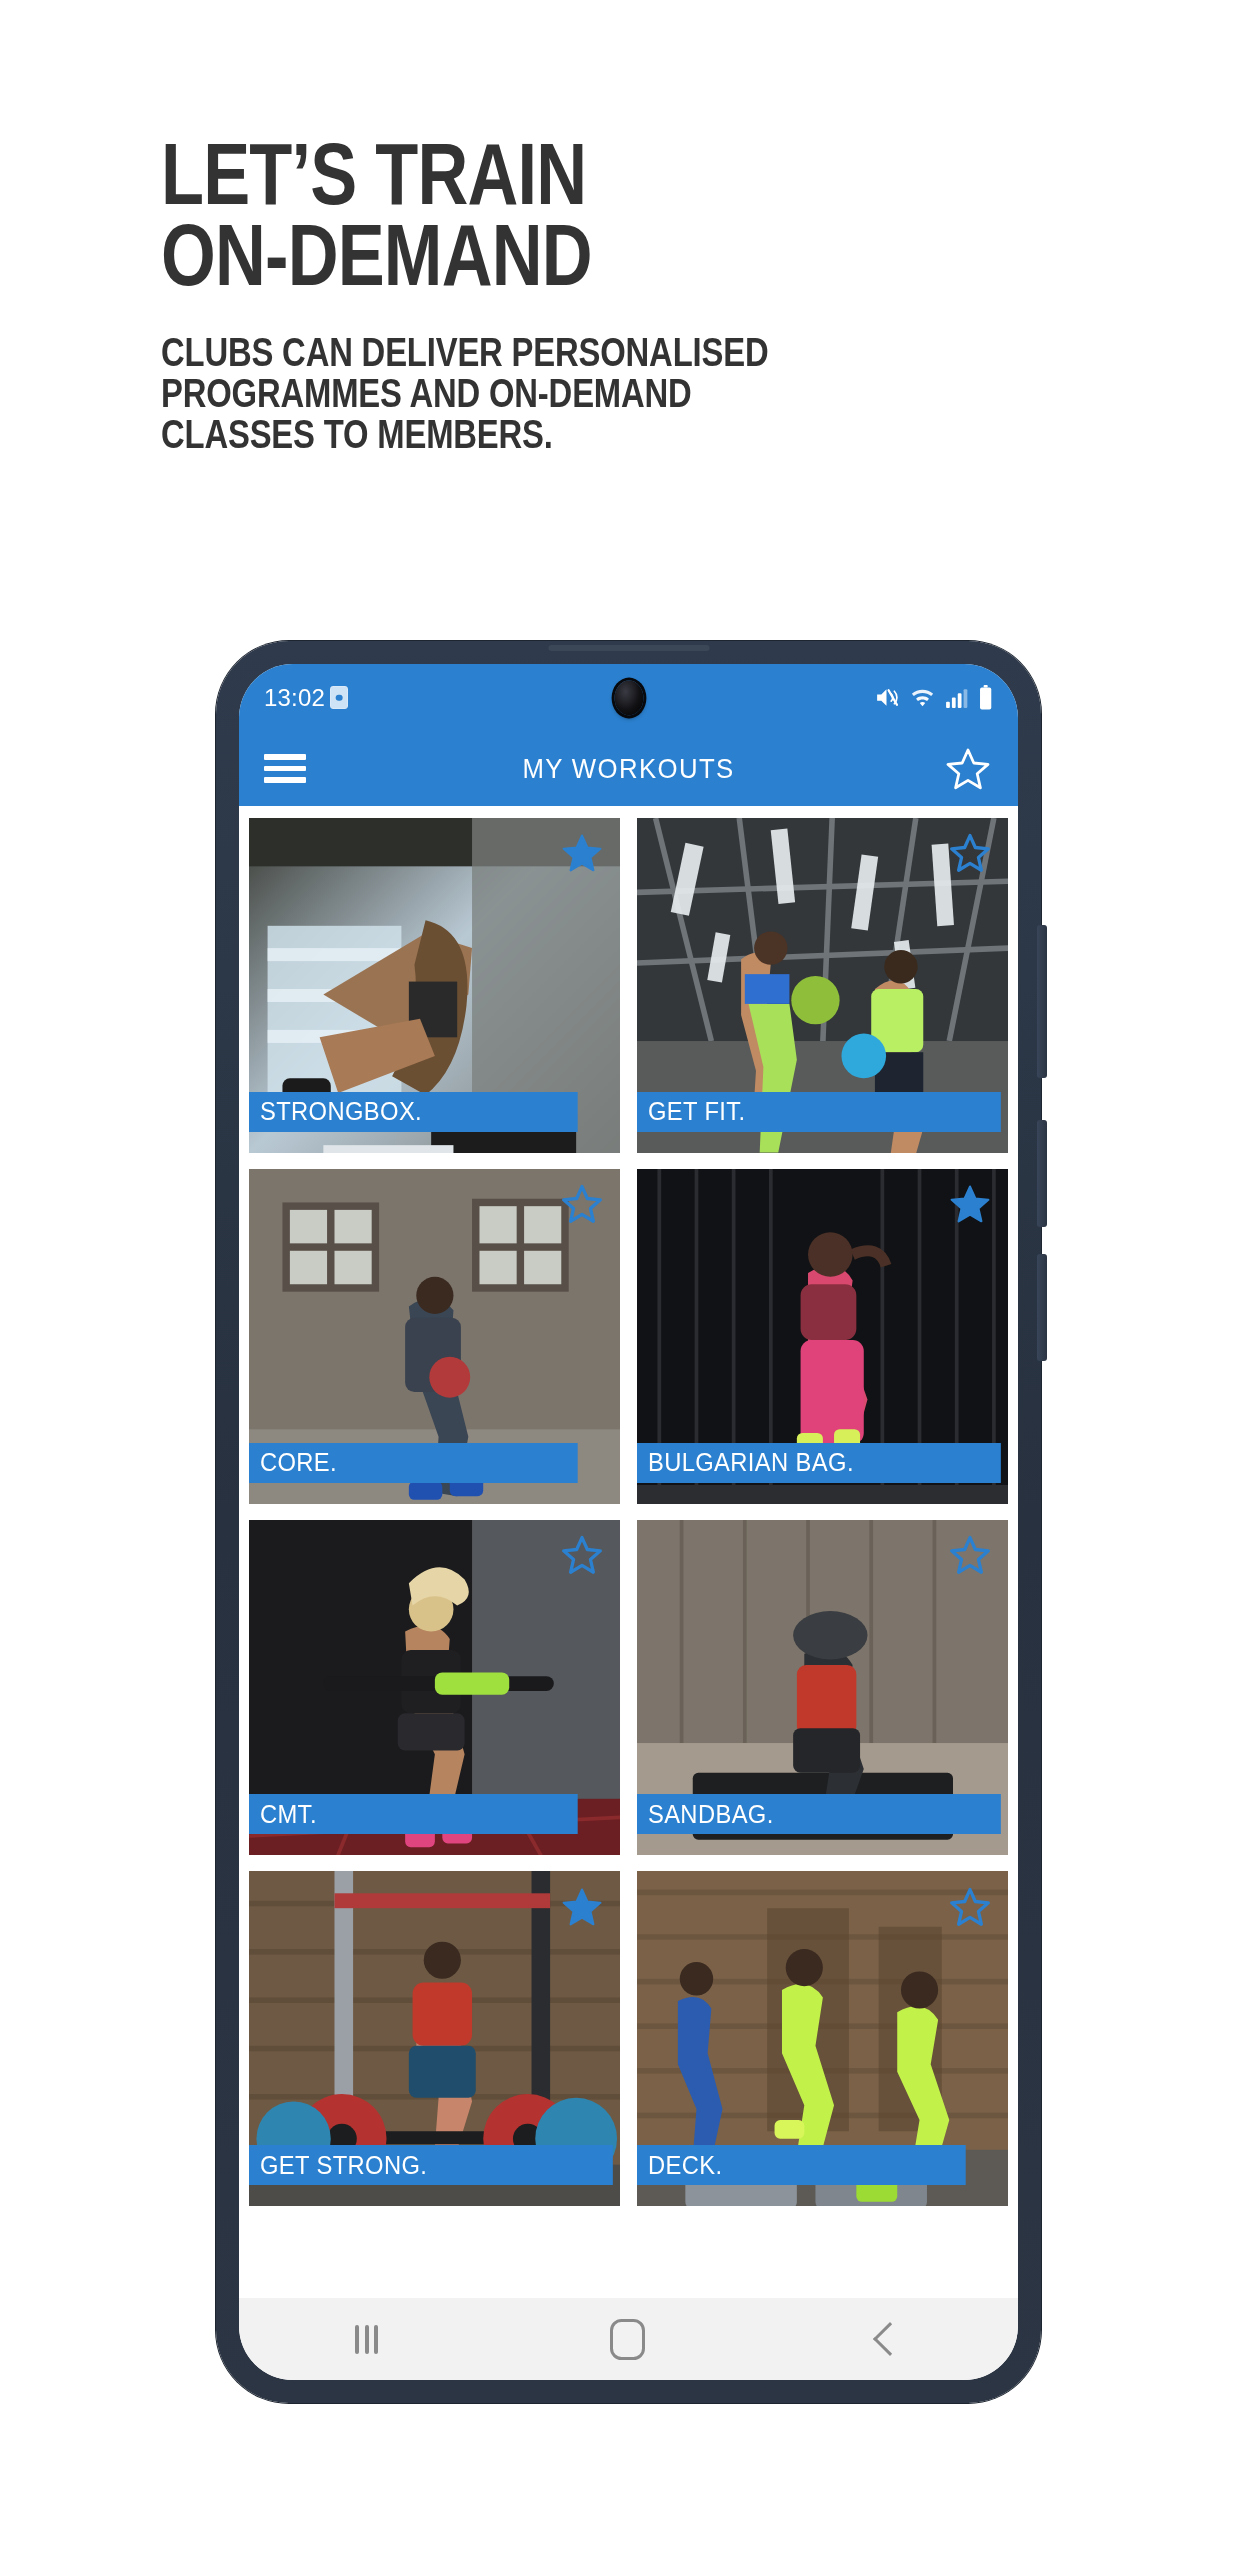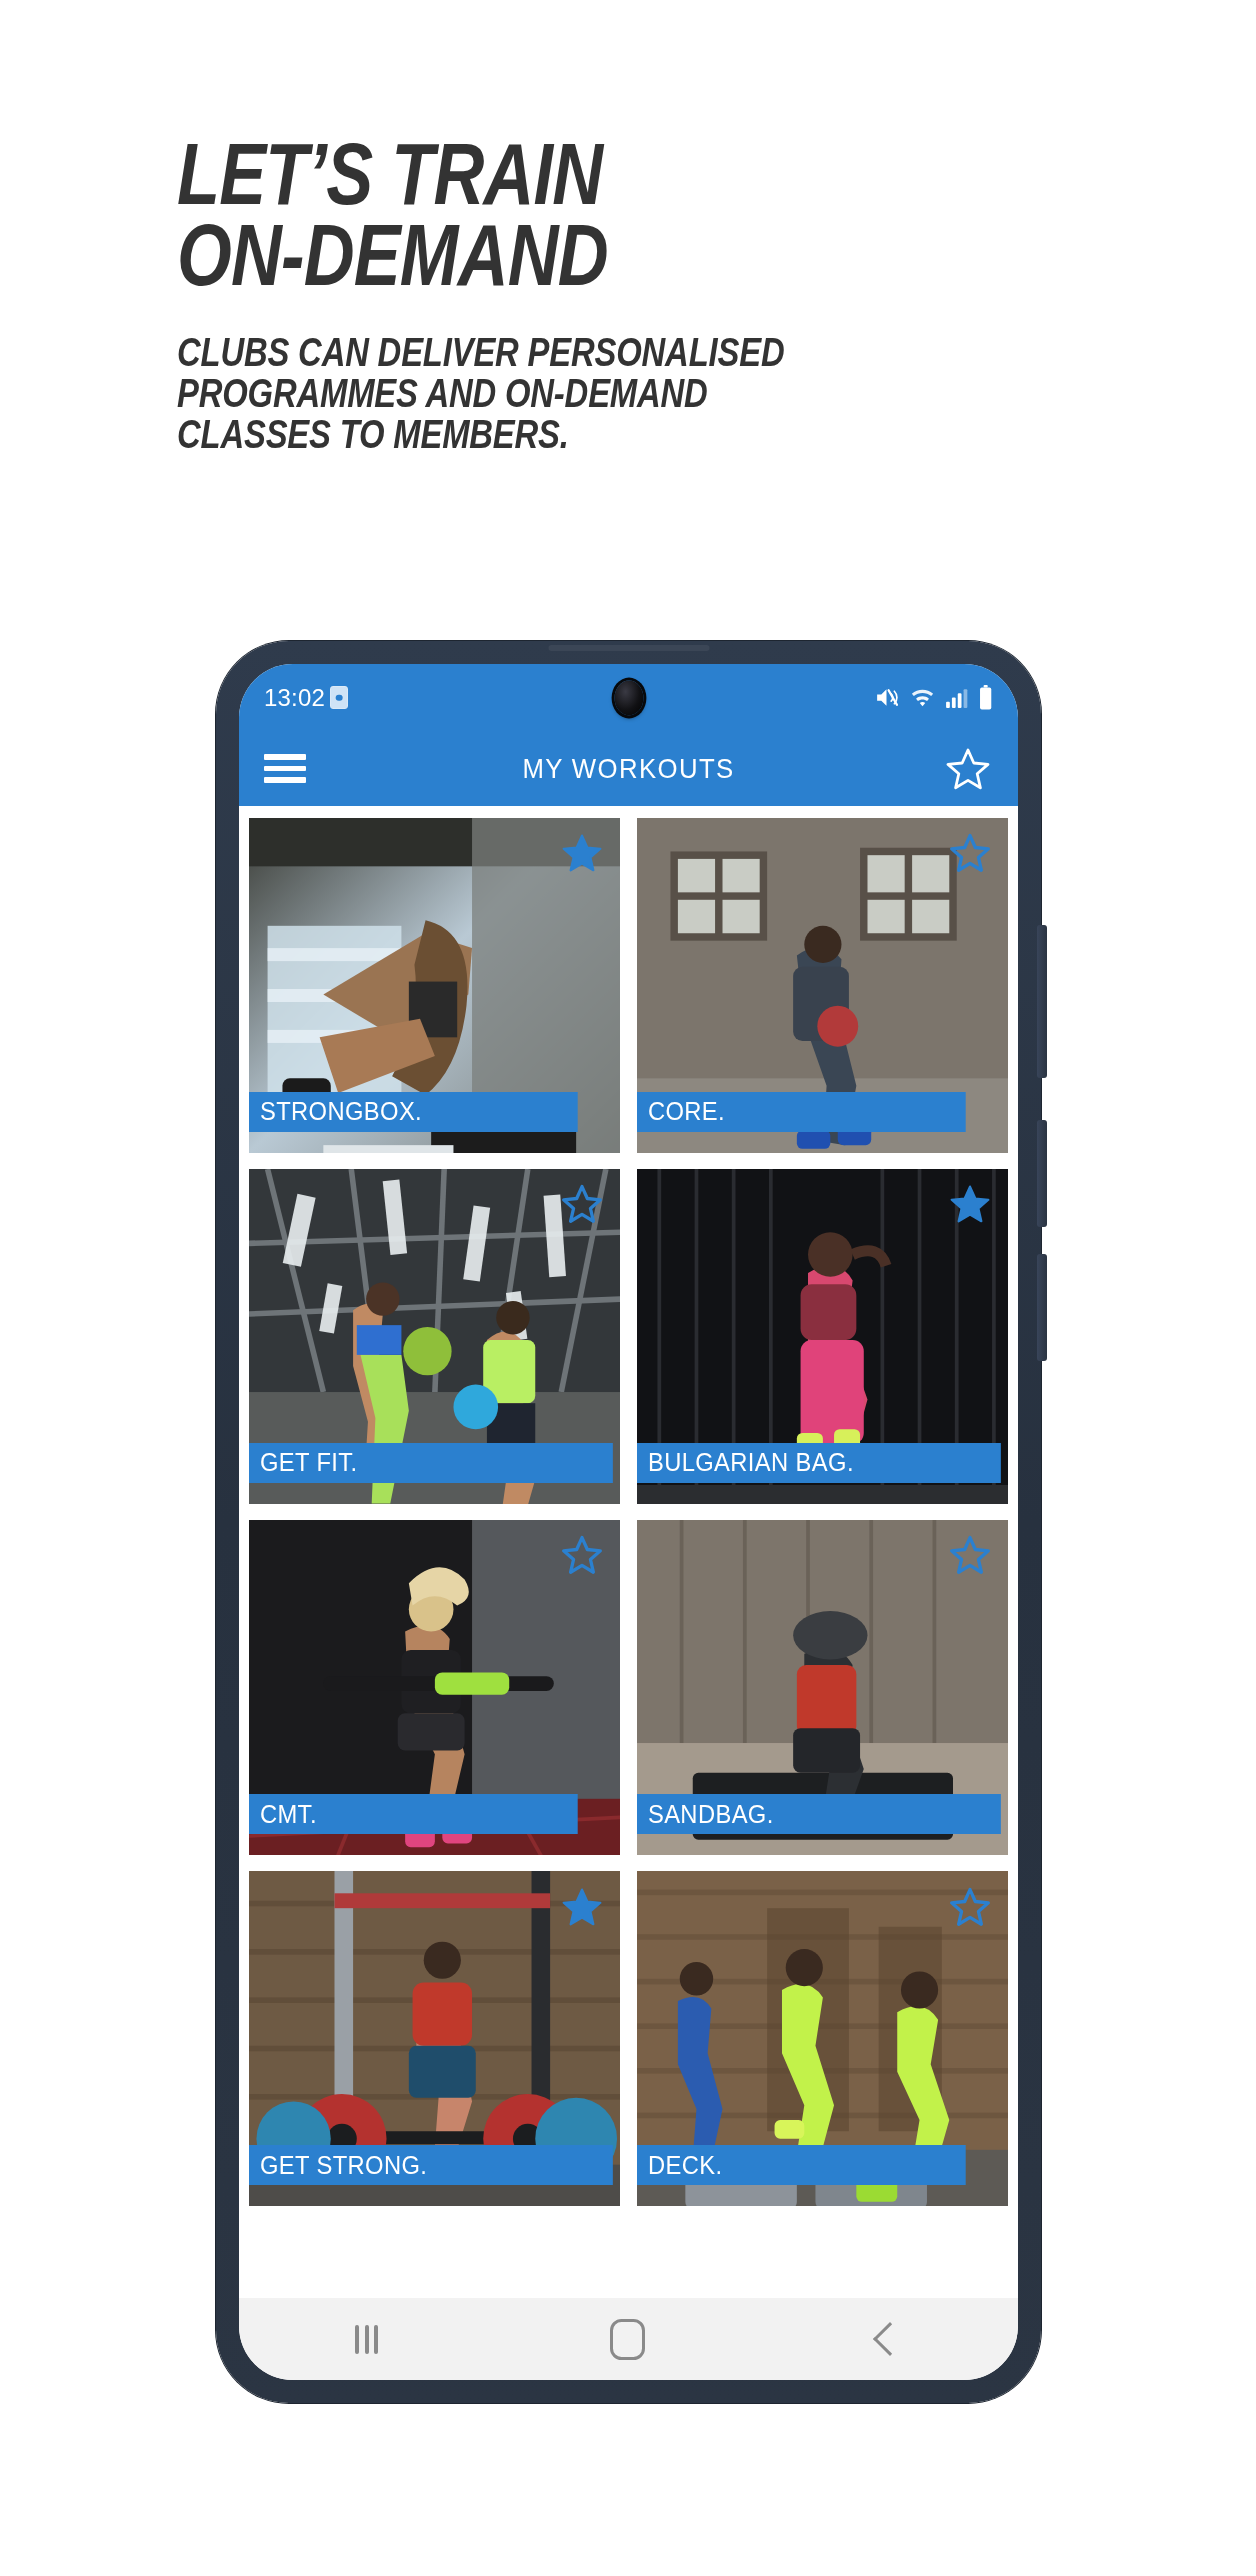--- a/index.html
+++ b/index.html
@@ -7,21 +7,21 @@
     width:1256px;height:2576px;
     background:#ffffff;
     font-family:"Liberation Sans", sans-serif;
     overflow:hidden;
     position:relative;
   }
 
   
   .promo{
     position:absolute;
-    left:177px; top:134px; width:958px;font-style:italic;
+    left:161px; top:134px; width:958px;
   }
   .promo h1{
     margin:0;
     font-family:"Liberation Sans", sans-serif;
     font-weight:700;
     font-size:88px;
     line-height:0.92;
     letter-spacing:-1px;
     color:#333333;
     transform:scaleX(0.80);
@@ -324,52 +324,20 @@
             <rect x="40" y="176" width="70" height="16" fill="#dfe5e8"></rect>
           </svg>
           <svg class="card-star" width="46" height="44" viewBox="0 0 24 24" fill="#2b80cf" stroke="#2b80cf" stroke-width="1.2" stroke-linejoin="round">
             <polygon points="12,2.5 14.9,9 22,9.7 16.6,14.4 18.2,21.4 12,17.7 5.8,21.4 7.4,14.4 2,9.7 9.1,9"></polygon>
           </svg>
           <div class="card-label w-90">STRONGBOX.</div>
         </div>
 
         <div class="card">
           <svg class="photo" viewBox="0 0 200 200" preserveAspectRatio="none">
-            <rect width="200" height="200" fill="#6f6a63"></rect>
-            <rect width="200" height="140" fill="#7c756c"></rect>
-            <g fill="#585048">
-              <rect x="18" y="18" width="52" height="48"></rect>
-              <rect x="120" y="16" width="52" height="50"></rect>
-            </g>
-            <g fill="#c9ccc5">
-              <rect x="22" y="22" width="20" height="18"></rect>
-                <rect x="46" y="22" width="20" height="18"></rect>
-              <rect x="22" y="44" width="20" height="18"></rect>
-                <rect x="46" y="44" width="20" height="18"></rect>
-              <rect x="124" y="20" width="20" height="20"></rect>
-                <rect x="148" y="20" width="20" height="20"></rect>
-              <rect x="124" y="44" width="20" height="18"></rect>
-                <rect x="148" y="44" width="20" height="18"></rect>
-            </g>
-            <rect y="140" width="200" height="60" fill="#8d8880"></rect>
-            <path d="M86 74 q14 -10 24 2 l-2 28 l10 40 l-6 32 l-12 -2 l2 -30 l-12 -34z" fill="#3a4654"></path>
-            <rect x="84" y="80" width="30" height="40" rx="5" fill="#39424e"></rect>
-            <circle cx="100" cy="68" r="10" fill="#3a2a20"></circle>
-            <circle cx="108" cy="112" r="11" fill="#b23a3a"></circle>
-            <rect x="86" y="168" width="18" height="10" rx="3" fill="#2050b0"></rect>
-            <rect x="108" y="166" width="18" height="10" rx="3" fill="#2050b0"></rect>
-          </svg>
-          <svg class="card-star" width="46" height="44" viewBox="0 0 24 24" fill="none" stroke="#2b80cf" stroke-width="1.8" stroke-linejoin="round">
-            <polygon points="12,2.5 14.9,9 22,9.7 16.6,14.4 18.2,21.4 12,17.7 5.8,21.4 7.4,14.4 2,9.7 9.1,9"></polygon>
-          </svg>
-          <div class="card-label w-90">CORE.</div>
-        </div>
-
-        <div class="card">
-          <svg class="photo" viewBox="0 0 200 200" preserveAspectRatio="none">
             <rect width="200" height="200" fill="#3b3d3e"></rect>
             <rect y="0" width="200" height="120" fill="#33373a"></rect>
             <g stroke="#6e7478" stroke-width="3">
               <path d="M10 0 L40 120"></path>
                 <path d="M55 0 L70 120"></path>
                 <path d="M105 0 L100 120"></path>
               <path d="M150 0 L132 120"></path>
                 <path d="M192 0 L168 120"></path>
               <path d="M0 40 L200 34"></path>
                 <path d="M0 78 L200 70"></path>
@@ -391,20 +359,52 @@
             <path d="M128 92 q12 -10 20 2 l-2 26 l10 40 l-8 28 l-12 -4 l4 -28 l-12 -30z" fill="#c08a63"></path>
             <rect x="126" y="92" width="28" height="34" rx="4" fill="#b9ef63"></rect>
             <rect x="128" y="126" width="26" height="26" fill="#1f2530"></rect>
             <circle cx="142" cy="80" r="9" fill="#3a2a1d"></circle>
             <circle cx="122" cy="128" r="12" fill="#2fa8dc"></circle>
           </svg>
           <svg class="card-star" width="46" height="44" viewBox="0 0 24 24" fill="none" stroke="#2b80cf" stroke-width="1.8" stroke-linejoin="round">
             <polygon points="12,2.5 14.9,9 22,9.7 16.6,14.4 18.2,21.4 12,17.7 5.8,21.4 7.4,14.4 2,9.7 9.1,9"></polygon>
           </svg>
           <div class="card-label w-100">GET FIT.</div>
+        </div>
+
+        <div class="card">
+          <svg class="photo" viewBox="0 0 200 200" preserveAspectRatio="none">
+            <rect width="200" height="200" fill="#6f6a63"></rect>
+            <rect width="200" height="140" fill="#7c756c"></rect>
+            <g fill="#585048">
+              <rect x="18" y="18" width="52" height="48"></rect>
+              <rect x="120" y="16" width="52" height="50"></rect>
+            </g>
+            <g fill="#c9ccc5">
+              <rect x="22" y="22" width="20" height="18"></rect>
+                <rect x="46" y="22" width="20" height="18"></rect>
+              <rect x="22" y="44" width="20" height="18"></rect>
+                <rect x="46" y="44" width="20" height="18"></rect>
+              <rect x="124" y="20" width="20" height="20"></rect>
+                <rect x="148" y="20" width="20" height="20"></rect>
+              <rect x="124" y="44" width="20" height="18"></rect>
+                <rect x="148" y="44" width="20" height="18"></rect>
+            </g>
+            <rect y="140" width="200" height="60" fill="#8d8880"></rect>
+            <path d="M86 74 q14 -10 24 2 l-2 28 l10 40 l-6 32 l-12 -2 l2 -30 l-12 -34z" fill="#3a4654"></path>
+            <rect x="84" y="80" width="30" height="40" rx="5" fill="#39424e"></rect>
+            <circle cx="100" cy="68" r="10" fill="#3a2a20"></circle>
+            <circle cx="108" cy="112" r="11" fill="#b23a3a"></circle>
+            <rect x="86" y="168" width="18" height="10" rx="3" fill="#2050b0"></rect>
+            <rect x="108" y="166" width="18" height="10" rx="3" fill="#2050b0"></rect>
+          </svg>
+          <svg class="card-star" width="46" height="44" viewBox="0 0 24 24" fill="none" stroke="#2b80cf" stroke-width="1.8" stroke-linejoin="round">
+            <polygon points="12,2.5 14.9,9 22,9.7 16.6,14.4 18.2,21.4 12,17.7 5.8,21.4 7.4,14.4 2,9.7 9.1,9"></polygon>
+          </svg>
+          <div class="card-label w-90">CORE.</div>
         </div>
 
         <div class="card">
           <svg class="photo" viewBox="0 0 200 200" preserveAspectRatio="none">
             <rect width="200" height="200" fill="#111215"></rect>
             <g stroke="#2a2c31" stroke-width="2">
               <path d="M12 0 V200"></path>
                 <path d="M32 0 V200"></path>
                 <path d="M52 0 V200"></path>
                 <path d="M72 0 V200"></path>

